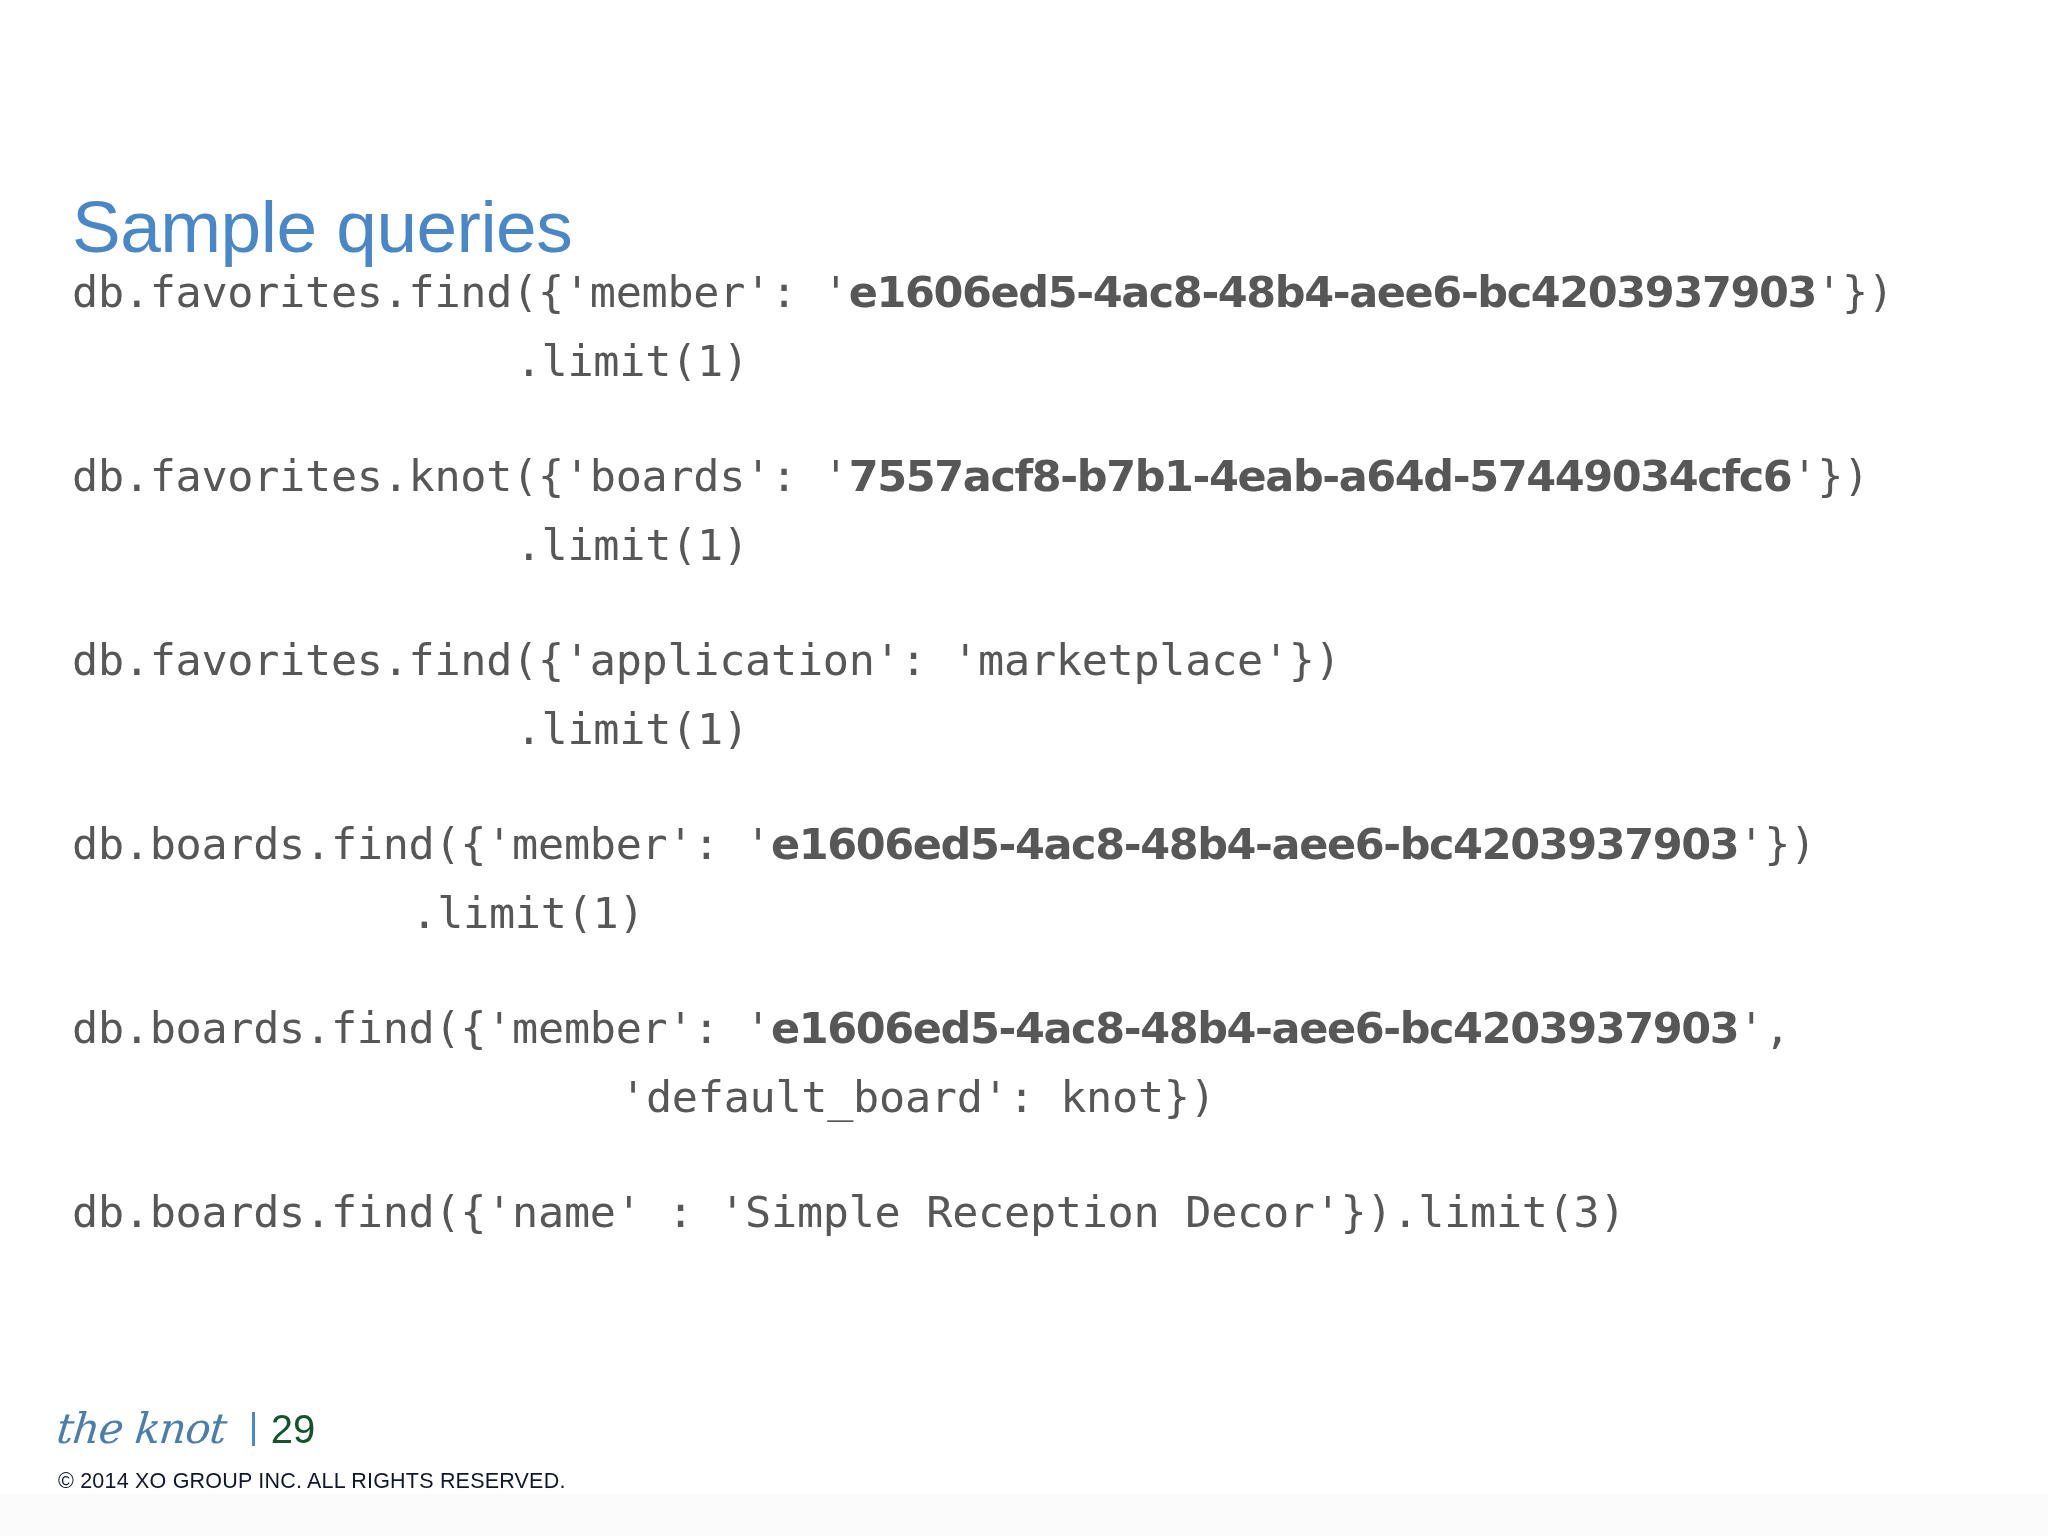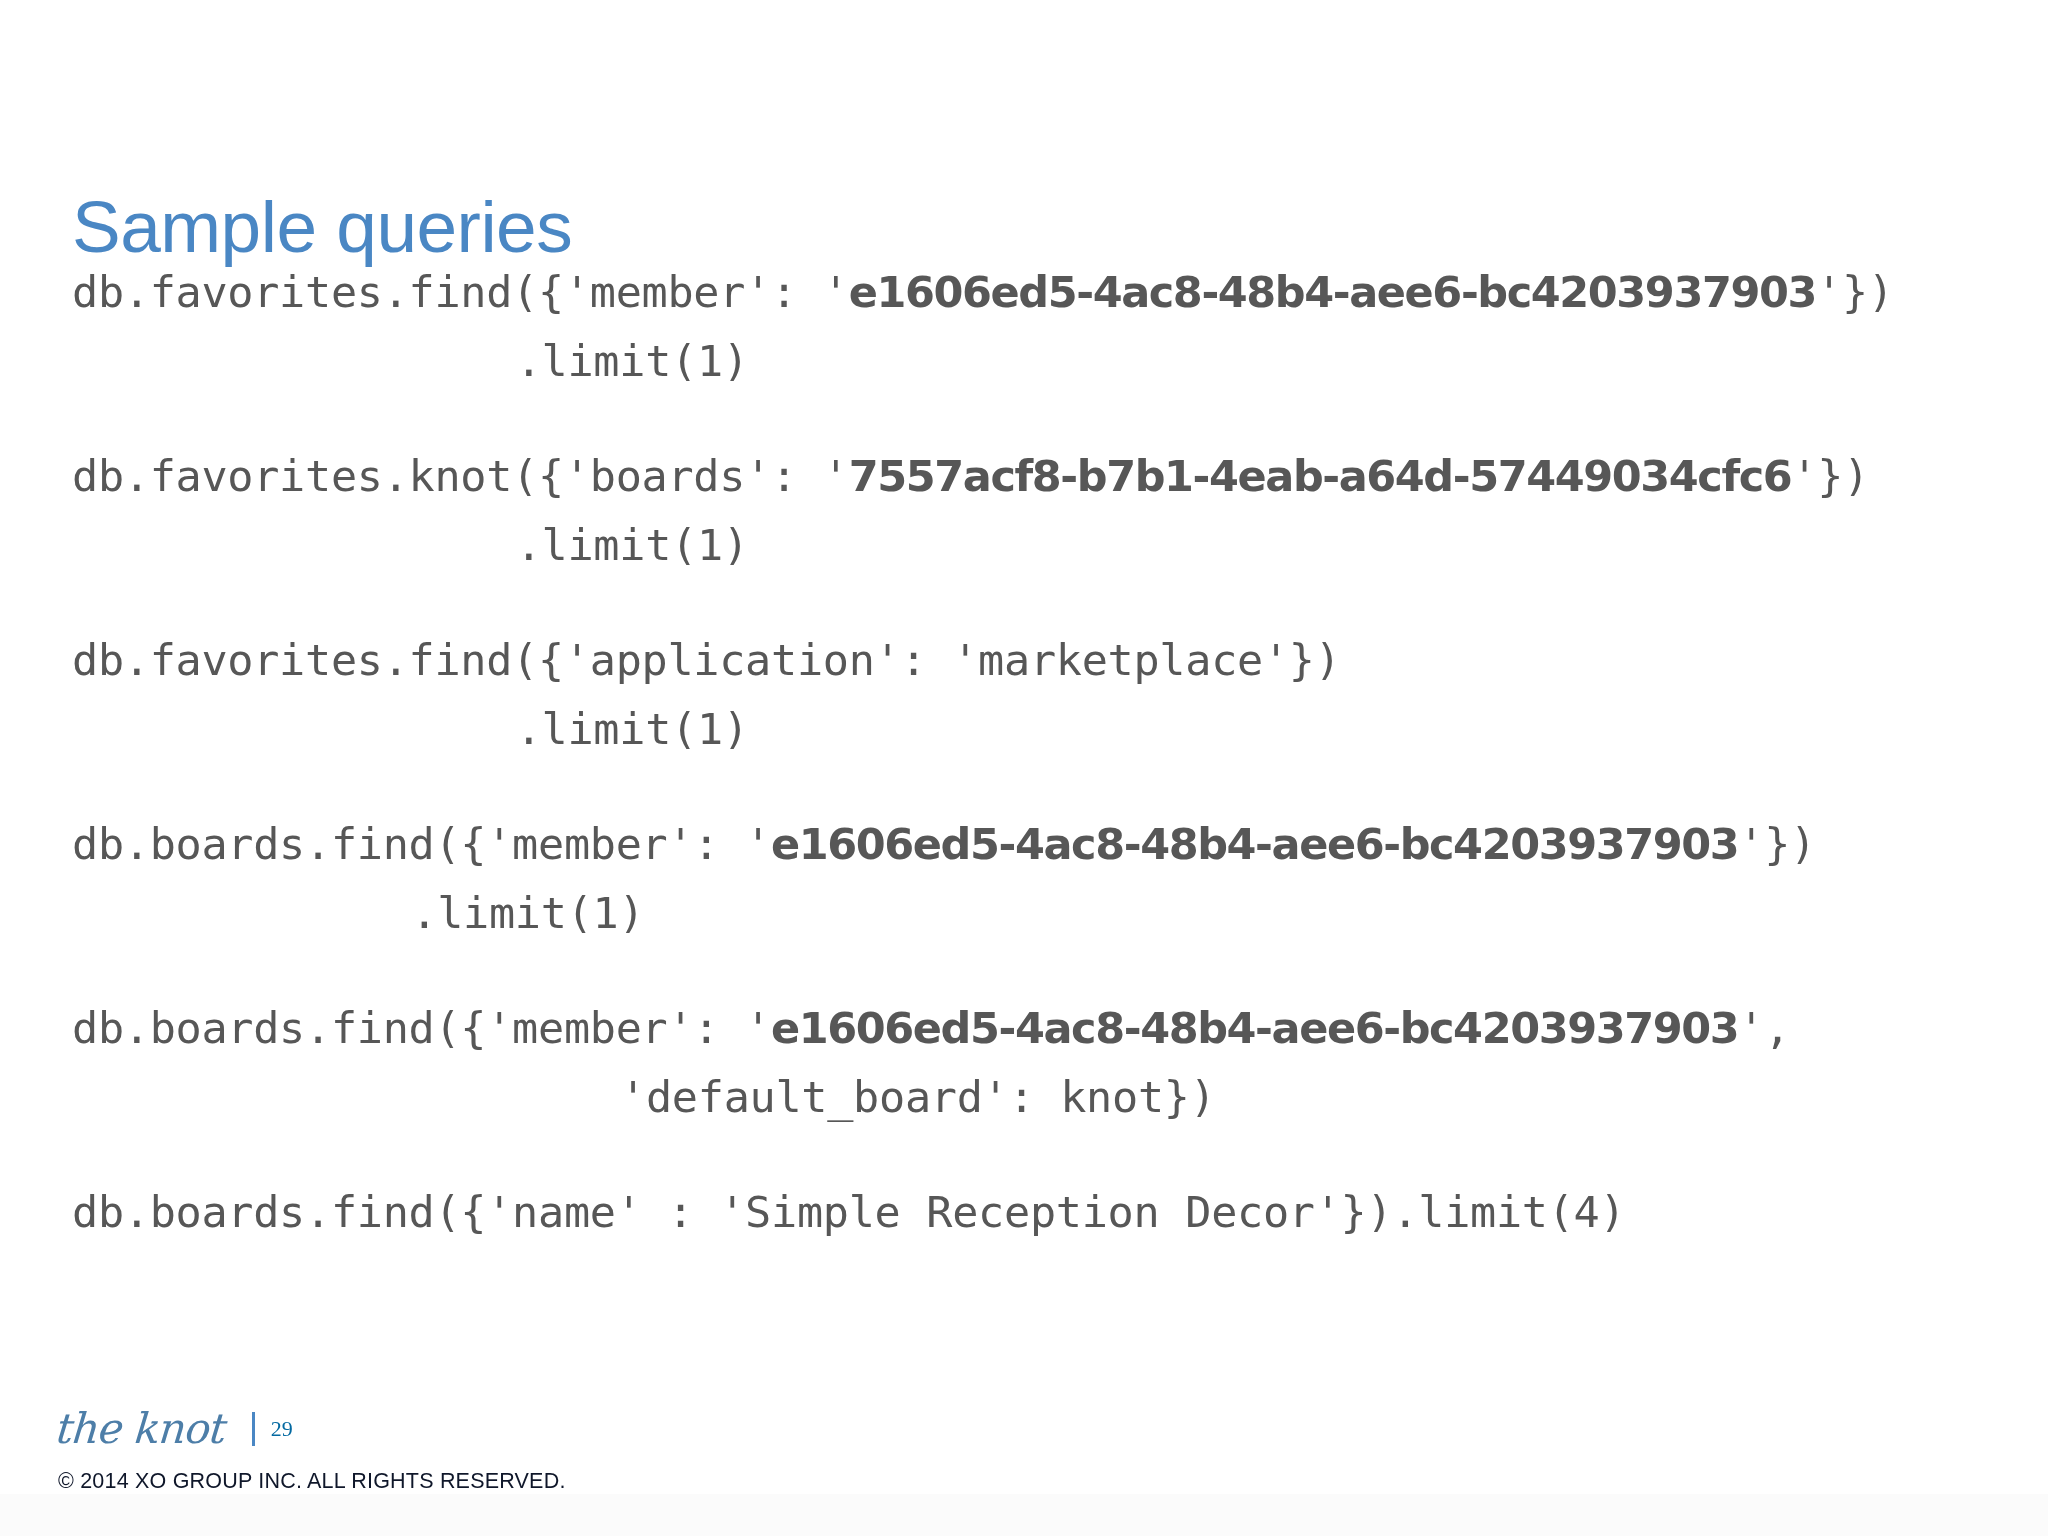--- a/index.html
+++ b/index.html
@@ -104,23 +104,23 @@
     white-space: nowrap;
   }
   .footer-divider {
     margin: 0 16px 0 26px;
     width: 3px;
     height: 34px;
     background: #4a87c4;
     display: inline-block;
   }
   .footer-pageno {
-    font-family: Liberation Serif, serif;
-    font-size: 22px;
-    color: #0369a1;
+    font-family: Liberation Sans, sans-serif;
+    font-size: 40px;
+    color: #14532d;
     line-height: 1;
   }
   .footer-copy {
     position: absolute;
     left: 58px;
     top: 71px;
     font-family: "Liberation Sans", sans-serif;
     font-size: 21.5px;
     color: #0f172a;
     letter-spacing: 0.2px;
@@ -149,21 +149,21 @@
       </div>
       <div class="query-group">
         <div class="code-line" style="padding-left: 72px;"><span>db.boards.find({'member': '</span><span class="val">e1606ed5-4ac8-48b4-aee6-bc4203937903</span><span>'})</span></div>
         <div class="code-line" style="padding-left: 411.3px;"><span>.limit(1)</span></div>
       </div>
       <div class="query-group">
         <div class="code-line" style="padding-left: 72px;"><span>db.boards.find({'member': '</span><span class="val">e1606ed5-4ac8-48b4-aee6-bc4203937903</span><span>',</span></div>
         <div class="code-line" style="padding-left: 620.1px;"><span>'default_board': knot})</span></div>
       </div>
       <div class="query-group">
-        <div class="code-line" style="padding-left: 72px;"><span>db.boards.find({'name' : 'Simple Reception Decor'}).limit(4)</span></div>
+        <div class="code-line" style="padding-left: 72px;"><span>db.boards.find({'name' : 'Simple Reception Decor'}).limit(3)</span></div>
       </div>
     </div>
 
   <div class="footer">
     <div class="footer-bottom-band"></div>
 
     <div class="footer-brand">
       <span class="knot-logo">the knot</span>
       <span class="footer-divider"></span>
       <span class="footer-pageno">29</span>

